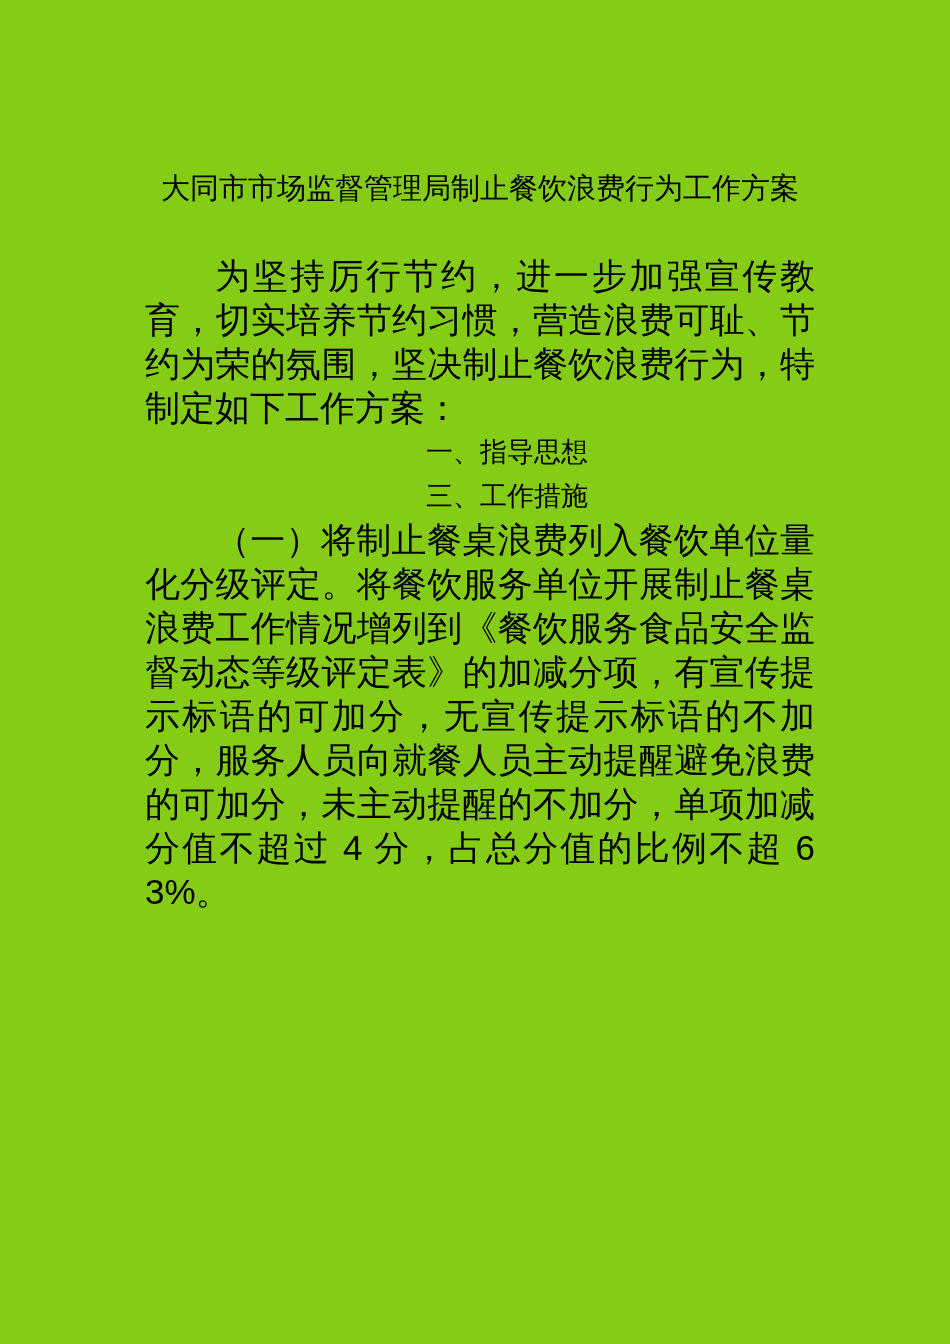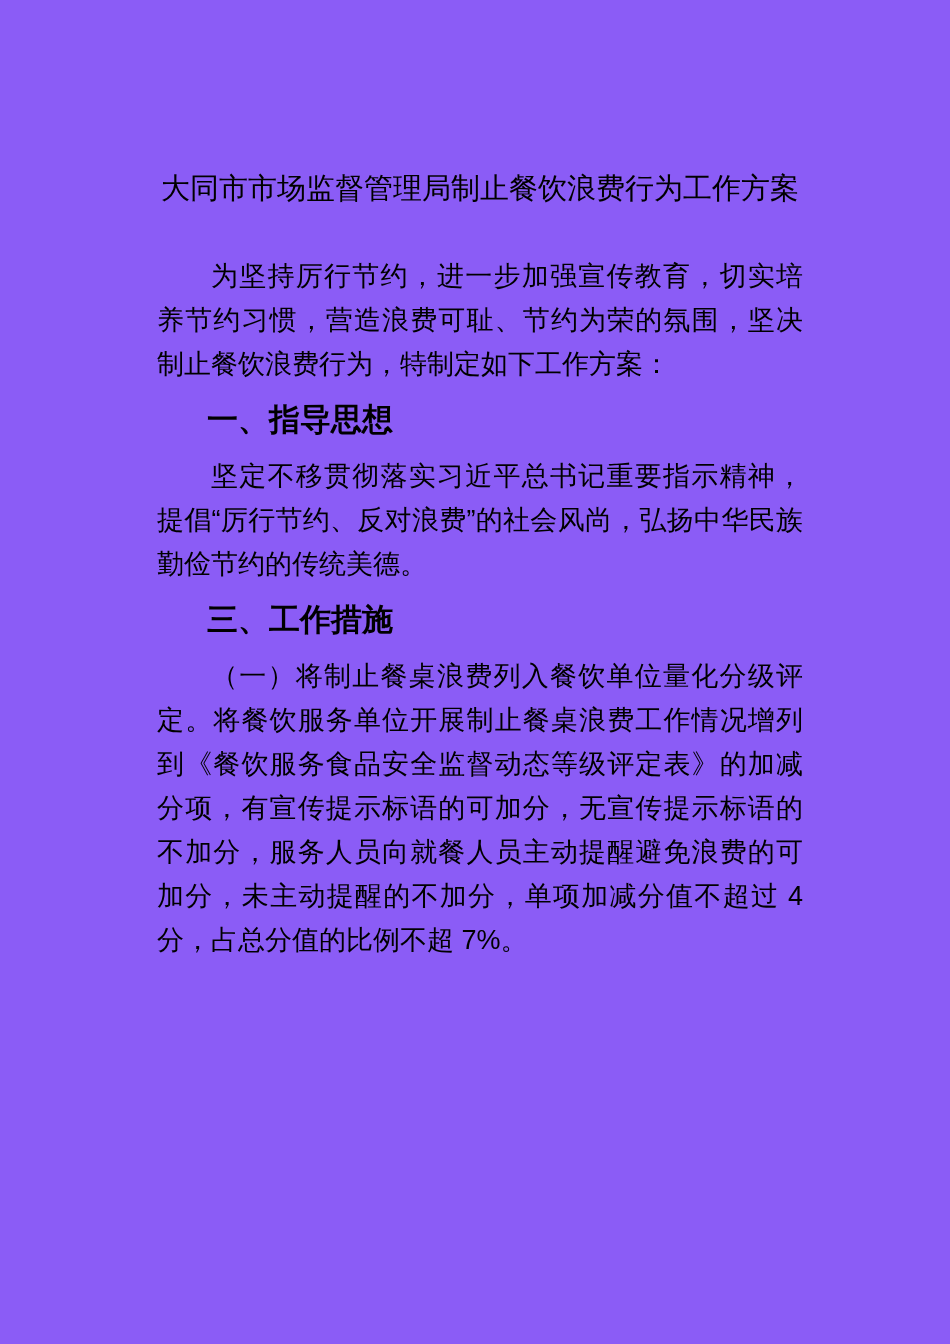--- a/index.html
+++ b/index.html
@@ -11,57 +11,57 @@
     width: 950px;
     height: 1344px;
     overflow: hidden;
     font-family: "Liberation Sans", "DejaVu Sans", sans-serif;
     color: #000000;
   }
   .page {
     box-sizing: border-box;
     width: 950px;
     height: 1344px;
-    background: #8b5cf6;
+    background: #84cc16;
     padding: 166px 135px 0 145px;
   }
   .doc-title {
     margin: 0 0 44px 0;
     font-size: 29px;
     line-height: 44px;
     font-weight: 400;
     text-align: center;
     white-space: nowrap;
   }
   .para {
-    margin: 12px;
-    font-size: 27px;
+    margin: 0;
+    font-size: 35px;
     line-height: 44px;
     text-align: justify;
     text-indent: 2em;
     word-break: break-all;
   }
   .section-heading {
     margin: 0;
-    font-size: 31px;
+    font-size: 27px;
     line-height: 44px;
     text-indent: 2em;
-    font-weight: 700;
+    font-weight: 400;
+    text-align: center;
   }
 </style>
 </head>
 <body>
 
 <div class="page">
   <h1 class="doc-title">大同市市场监督管理局制止餐饮浪费行为工作方案</h1>
 
   <p class="para">为坚持厉行节约，进一步加强宣传教育，切实培养节约习惯，营造浪费可耻、节约为荣的氛围，坚决制止餐饮浪费行为，特制定如下工作方案：</p>
 
   <p class="section-heading">一、指导思想</p>
 
-  <p class="para">坚定不移贯彻落实习近平总书记重要指示精神，提倡“厉行节约、反对浪费”的社会风尚，弘扬中华民族勤俭节约的传统美德。</p>
 
 
 
   <p class="section-heading">三、工作措施</p>
 
-  <p class="para">（一）将制止餐桌浪费列入餐饮单位量化分级评定。将餐饮服务单位开展制止餐桌浪费工作情况增列到《餐饮服务食品安全监督动态等级评定表》的加减分项，有宣传提示标语的可加分，无宣传提示标语的不加分，服务人员向就餐人员主动提醒避免浪费的可加分，未主动提醒的不加分，单项加减分值不超过 4 分，占总分值的比例不超 7%。</p>
+  <p class="para">（一）将制止餐桌浪费列入餐饮单位量化分级评定。将餐饮服务单位开展制止餐桌浪费工作情况增列到《餐饮服务食品安全监督动态等级评定表》的加减分项，有宣传提示标语的可加分，无宣传提示标语的不加分，服务人员向就餐人员主动提醒避免浪费的可加分，未主动提醒的不加分，单项加减分值不超过 4 分，占总分值的比例不超 63%。</p>
 </div>
 
 </body></html>

